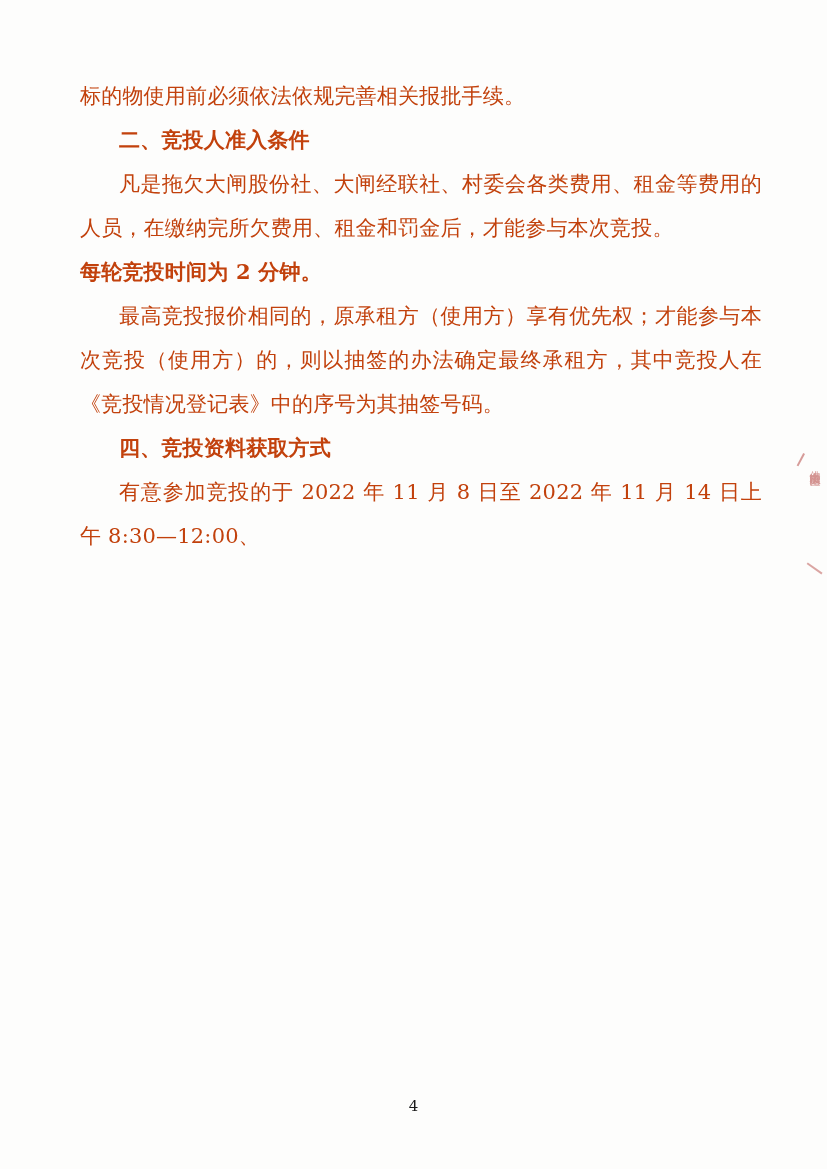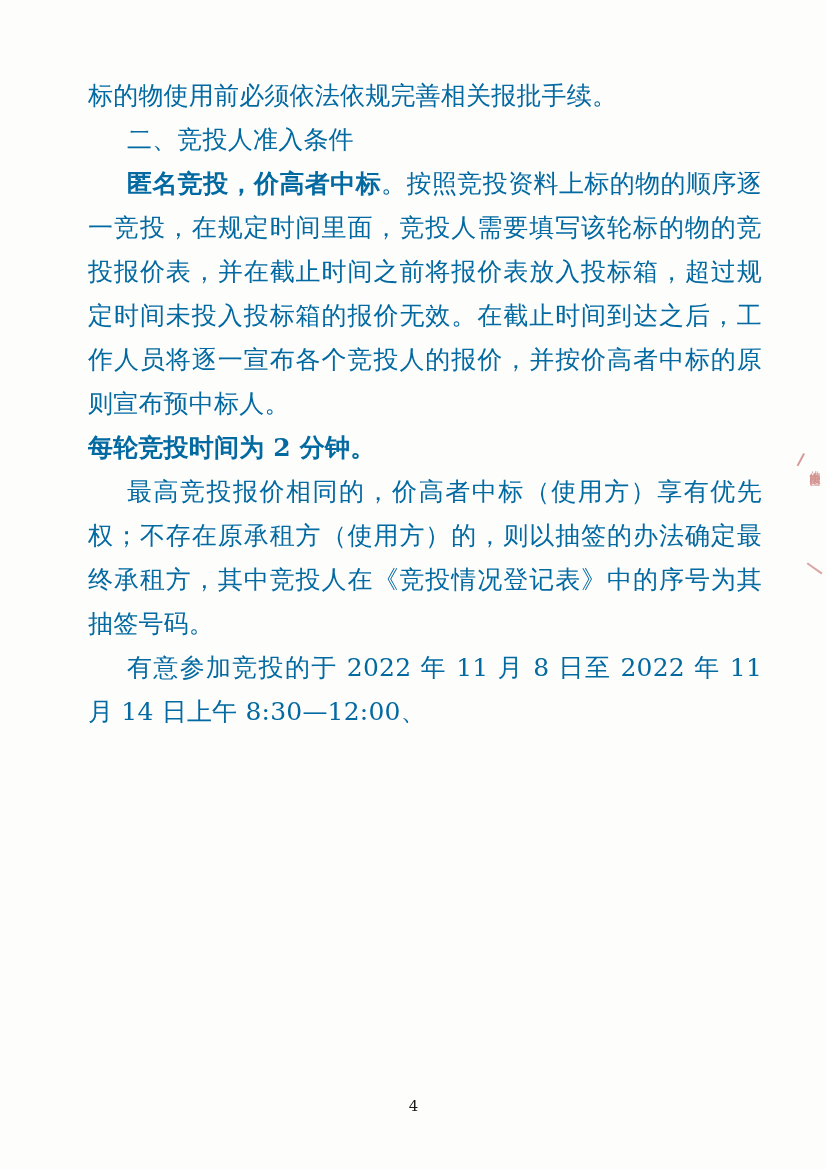--- a/index.html
+++ b/index.html
@@ -22,34 +22,34 @@
     height: 1169px;
     background: #fdfdfc;
   }
   .content {
     position: absolute;
     left: 72px;
     top: 74px;
     width: 690px;
   }
   p {
-    margin: 0 0 0 16px;
-    font-size: 25px;
+    margin: 0 0 0 8px;
+    font-size: 21px;
     line-height: 44px;
     letter-spacing: 0.2px;
     text-align: justify;
     text-justify: inter-character;
-    color: #0369a1;
+    color: #c2410c;
   }
   p.indent {
     text-indent: 39px;
   }
   .heading {
     text-indent: 39px;
-    font-weight: 400;
+    font-weight: 700;
   }
   .bold {
     font-weight: 700;
   }
   .page-number {
     position: absolute;
     left: 0;
     right: 0;
     top: 1097px;
     text-align: center;
@@ -100,28 +100,29 @@
 <div class="page">
 
   <div class="content">
 
     <p class="plain">标的物使用前必须依法依规完善相关报批手续。</p>
 
 
     <p class="heading">二、竞投人准入条件</p>
 
 
+    <p class="indent">凡是拖欠大闸股份社、大闸经联社、村委会各类费用、租金等费用的人员，在缴纳完所欠费用、租金和罚金后，才能参与本次竞投。</p>
 
 
-    <p class="indent"><span class="bold">匿名竞投，价高者中标</span><span>。按照竞投资料上标的物的顺序逐一竞投，在规定时间里面，竞投人需要填写该轮标的物的竞投报价表，并在截止时间之前将报价表放入投标箱，超过规定时间未投入投标箱的报价无效。在截止时间到达之后，工作人员将逐一宣布各个竞投人的报价，并按价高者中标的原则宣布预中标人。</span></p>
 
     <p class="bold">每轮竞投时间为 2 分钟。</p>
 
-    <p class="indent">最高竞投报价相同的，价高者中标（使用方）享有优先权；不存在原承租方（使用方）的，则以抽签的办法确定最终承租方，其中竞投人在《竞投情况登记表》中的序号为其抽签号码。</p>
+    <p class="indent">最高竞投报价相同的，原承租方（使用方）享有优先权；才能参与本次竞投（使用方）的，则以抽签的办法确定最终承租方，其中竞投人在《竞投情况登记表》中的序号为其抽签号码。</p>
 
+    <p class="heading">四、竞投资料获取方式</p>
 
     <p class="indent">有意参加竞投的于 2022 年 11 月 8 日至 2022 年 11 月 14 日上午 8:30—12:00、</p>
 
   </div>
 
   <div class="seal-mark-top"></div>
   <div class="seal">佛山市顺德区</div>
   <div class="seal-mark-bottom"></div>
 
   <div class="page-number">4</div>

